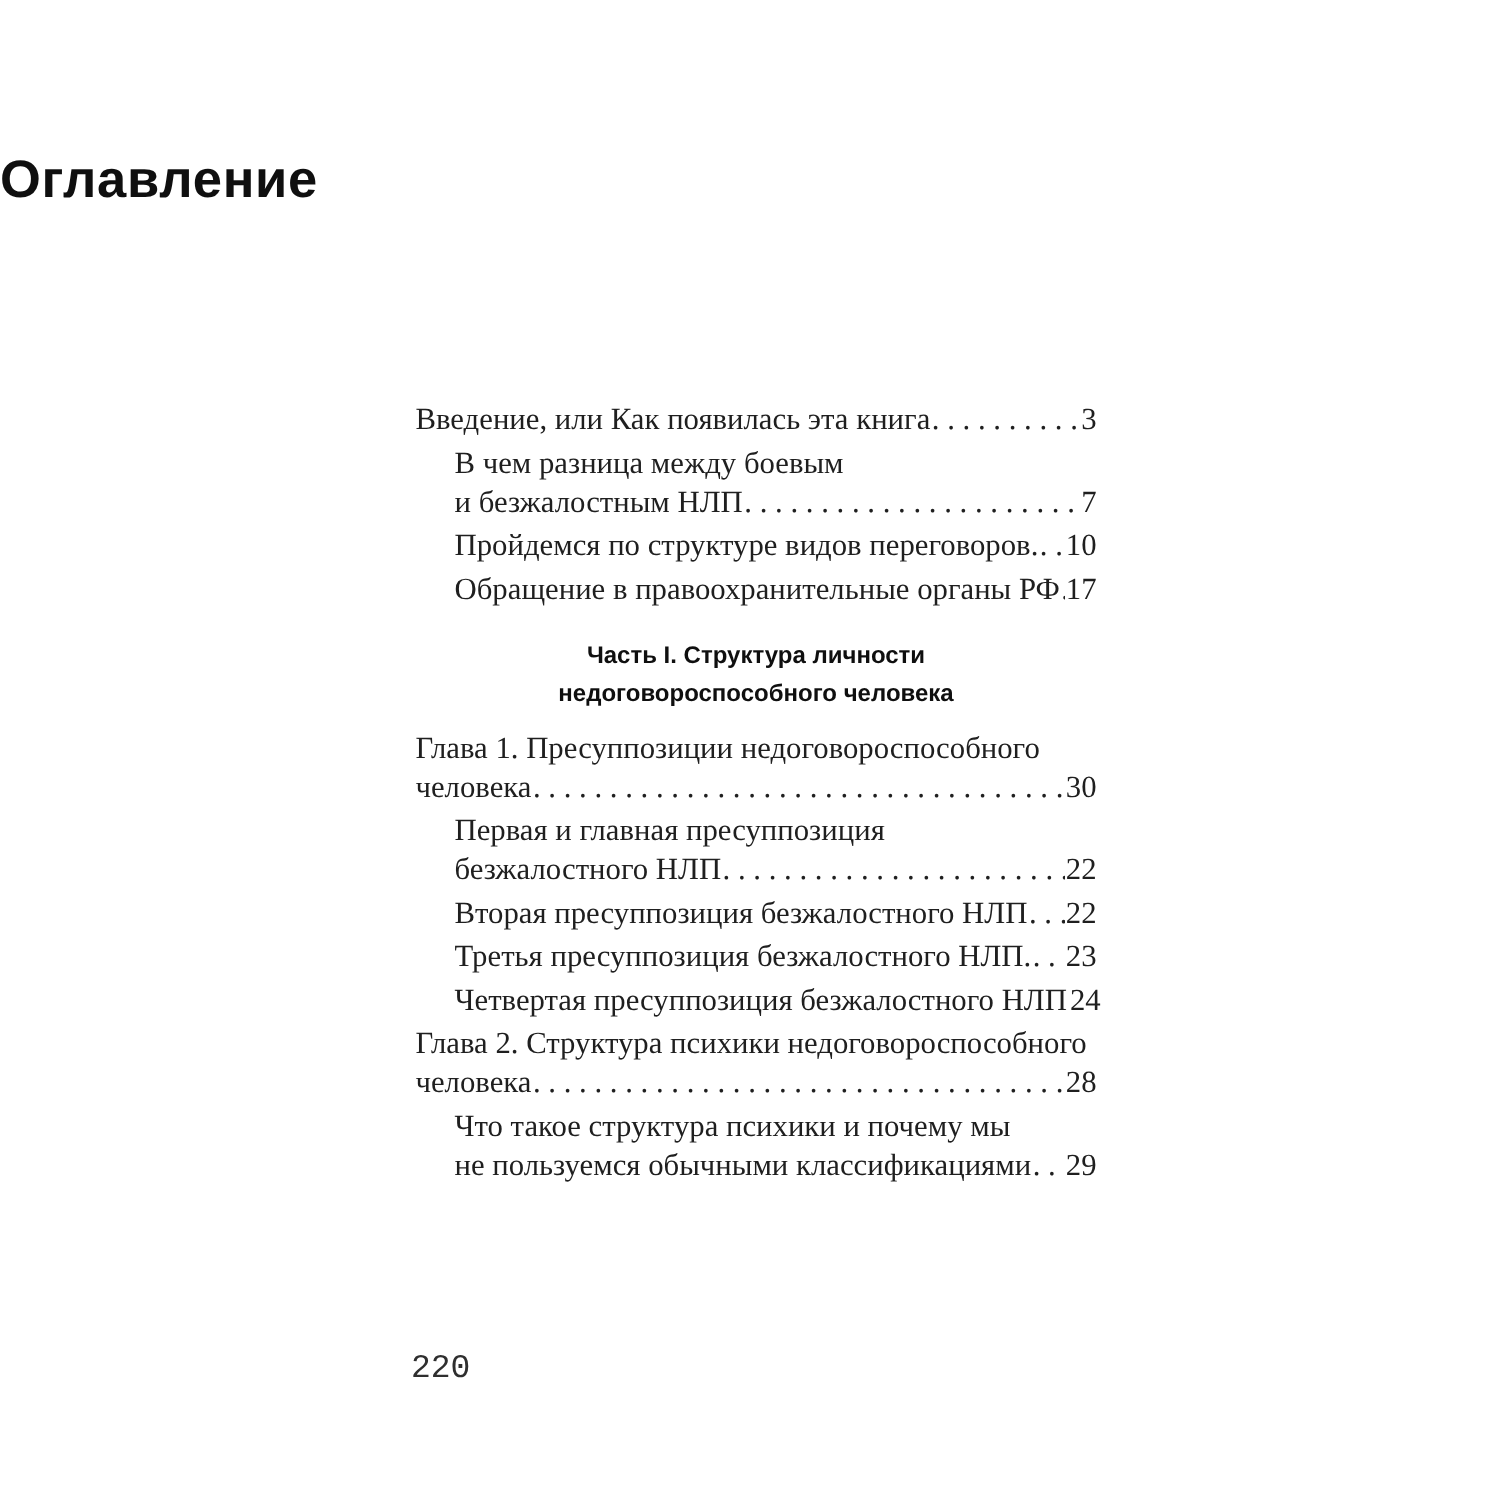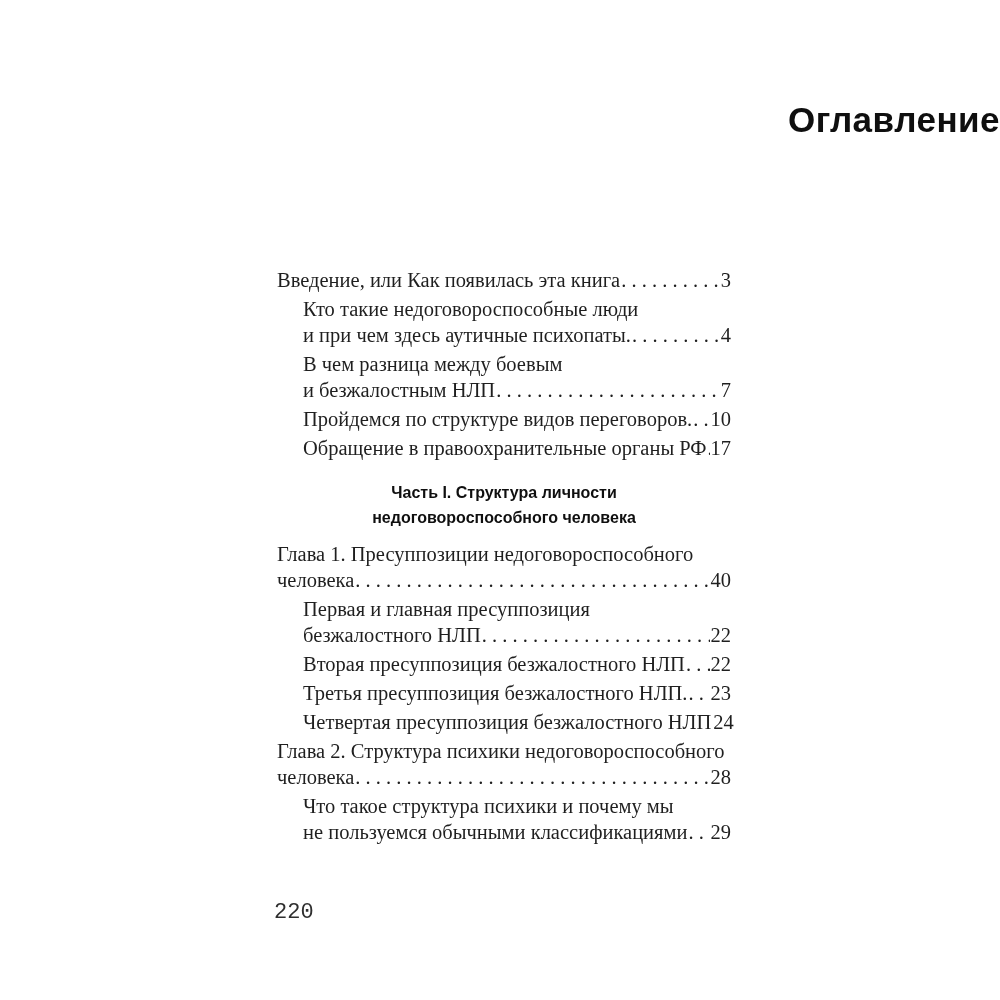--- a/index.html
+++ b/index.html
@@ -13,21 +13,21 @@
   .page{
     position:relative;
     width:1000px;height:1000px;
     background:var(--page-bg);
     overflow:hidden;
   }
   .title{
     position:absolute;
     top:101px;left:0;width:1000px;
     margin:0;
-    text-align:right;
+    text-align:left;
     font-family:"Liberation Sans","DejaVu Sans",sans-serif;
     font-weight:bold;
     font-size:35px;
     line-height:1.1;
     color:var(--heading-color);
     letter-spacing:0.5px;
   }
   .toc{
     position:absolute;
     left:277px;top:267px;
@@ -81,28 +81,20 @@
   <h1 class="title">Оглавление</h1>
   <div class="toc" id="toc">
       <div class="entry lvl0">
         <div class="line last">
           <span class="text">Введение, или Как появилась эта книга</span>
           <span class="leader"></span>
           <span class="pagenum">3</span>
         </div>
       </div>
       <div class="entry lvl1">
-        <div class="line">Кто такие недоговороспособные люди</div>
-        <div class="line last">
-          <span class="text">и при чем здесь аутичные психопаты.</span>
-          <span class="leader"></span>
-          <span class="pagenum">4</span>
-        </div>
-      </div>
-      <div class="entry lvl1">
         <div class="line">В чем разница между боевым</div>
         <div class="line last">
           <span class="text">и безжалостным НЛП</span>
           <span class="leader"></span>
           <span class="pagenum">7</span>
         </div>
       </div>
       <div class="entry lvl1">
         <div class="line last">
           <span class="text">Пройдемся по структуре видов переговоров.</span>
@@ -119,21 +111,21 @@
       </div>
       <div class="part-heading">
         <div class="part-heading-line">Часть I. Структура личности</div>
         <div class="part-heading-line">недоговороспособного человека</div>
       </div>
       <div class="entry lvl0">
         <div class="line">Глава 1. Пресуппозиции недоговороспособного</div>
         <div class="line last">
           <span class="text">человека</span>
           <span class="leader"></span>
-          <span class="pagenum">40</span>
+          <span class="pagenum">30</span>
         </div>
       </div>
       <div class="entry lvl1">
         <div class="line">Первая и главная пресуппозиция</div>
         <div class="line last">
           <span class="text">безжалостного НЛП</span>
           <span class="leader"></span>
           <span class="pagenum">22</span>
         </div>
       </div>

